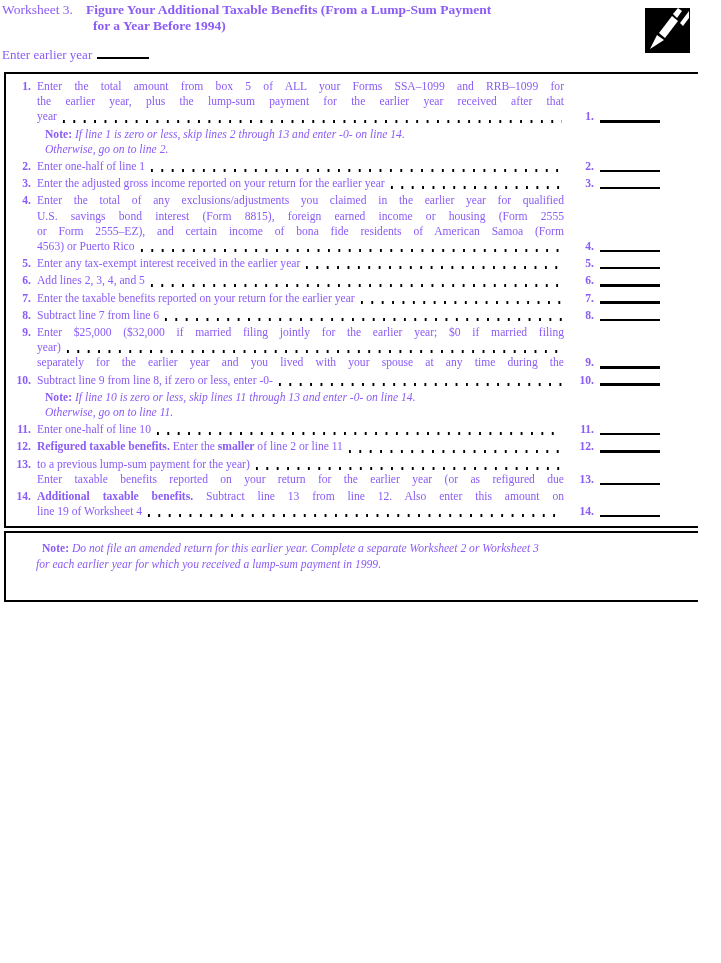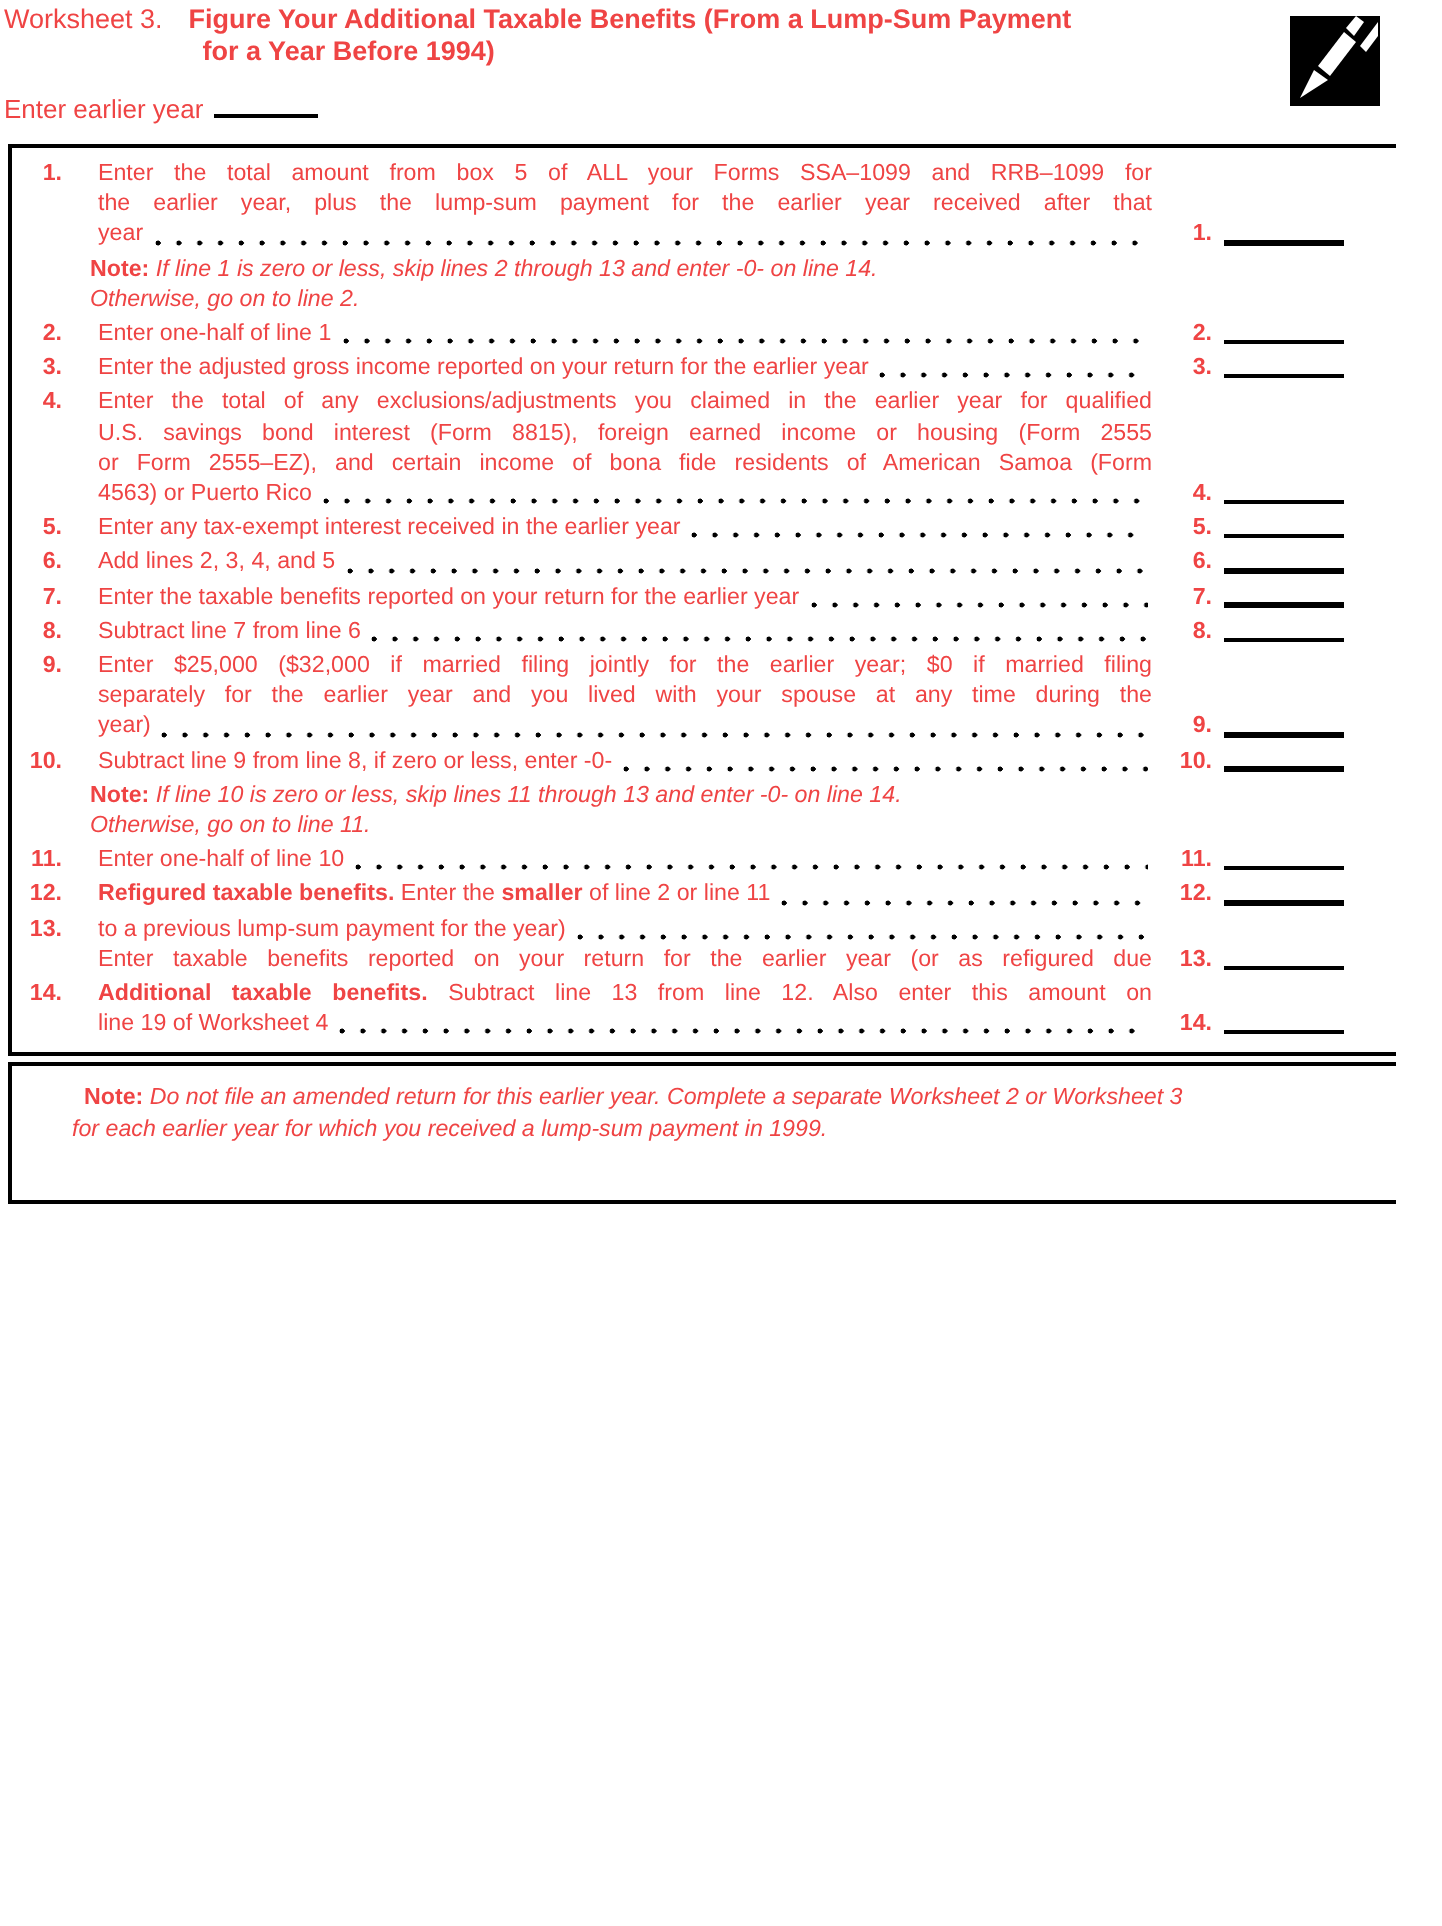--- a/index.html
+++ b/index.html
@@ -1,18 +1,18 @@
 <!DOCTYPE html>
 <html><head>
 <meta charset="utf-8">
 <style>
   html,body{margin:0;padding:0;background:#fff;}
   .page{
-    position:relative;width:698px;height:963px;background:#fff;color:#ef4444;
-    font-family:Liberation Sans, sans-serif;overflow:hidden;
+    position:relative;width:698px;height:963px;background:#fff;color:#8b5cf6;
+    font-family:Liberation Serif, serif;overflow:hidden;
   }
   
   .header{display:flex;margin:2px 0 0 2px;font-size:13.5px;line-height:16px;}
   .ws-label{white-space:nowrap;margin-right:13px;}
   .title{font-weight:bold;}
   .title .t2{display:block;margin-left:7px;}
   .earlier-row{margin:11px 0 0 2px;font-size:13px;line-height:16px;}
   .blank-short{
     display:inline-block;width:52px;height:12px;margin-left:5px;
     border-bottom:2px solid #000;vertical-align:baseline;
@@ -20,21 +20,21 @@
   .pencil{position:absolute;top:8px;right:8px;width:45px;height:45px;}
   
   .box{margin-left:4px;width:713px;border:2px solid #000;box-sizing:border-box;background:#fff;}
   .box-main{margin-top:9px;padding:5px 0 7px 2px;}
   .box-note{margin-top:3px;padding:8px 10px 28px 30px;}
   
   .blk{margin-top:2px;font-size:11.6px;line-height:15.2px;}
   .blk:first-child{margin-top:0;}
   .ws-line{display:flex;align-items:flex-start;}
   .col-num{flex:none;width:23px;text-align:right;font-weight:bold;}
-  .col-text{flex:none;width:527px;margin-left:18px;}
+  .col-text{flex:none;width:527px;margin-left:6px;}
   .trow{text-align:left;}
   .trow.j{text-align:justify;text-align-last:justify;}
   .trow.last{display:flex;}
   .tw{flex:none;}
   .leader{
     flex:1 1 auto;height:3px;align-self:flex-end;margin:0 2px 2px 5px;
     background-image:radial-gradient(circle 1.3px at 2px 1.5px,#000 95%,rgba(0,0,0,0) 100%);
     background-size:10.4px 3px;background-repeat:repeat-x;
   }
   .col-ans{flex:none;align-self:flex-end;display:flex;align-items:flex-end;margin-left:6px;}
@@ -185,25 +185,25 @@
         </div>
         <div class="col-ans">
           <span class="ans-num">8.</span>
           <span class="ans-rule"></span>
         </div>
       </div>
       <div class="blk ws-line">
         <div class="col-num">9.</div>
         <div class="col-text">
           <div class="trow j"><span>Enter $25,000 ($32,000 if married filing jointly for the earlier year; $0 if married filing</span></div>
+          <div class="trow last">
+            <span class="tw"><span>year)</span></span>
+            <span class="leader"></span>
+          </div>
           <div class="trow j"><span>separately for the earlier year and you lived with your spouse at any time during the</span></div>
-          <div class="trow last">
-            <span class="tw"><span>year)</span></span>
-            <span class="leader"></span>
-          </div>
         </div>
         <div class="col-ans">
           <span class="ans-num">9.</span>
           <span class="ans-rule"></span>
         </div>
       </div>
       <div class="blk ws-line">
         <div class="col-num">10.</div>
         <div class="col-text">
           <div class="trow last">

